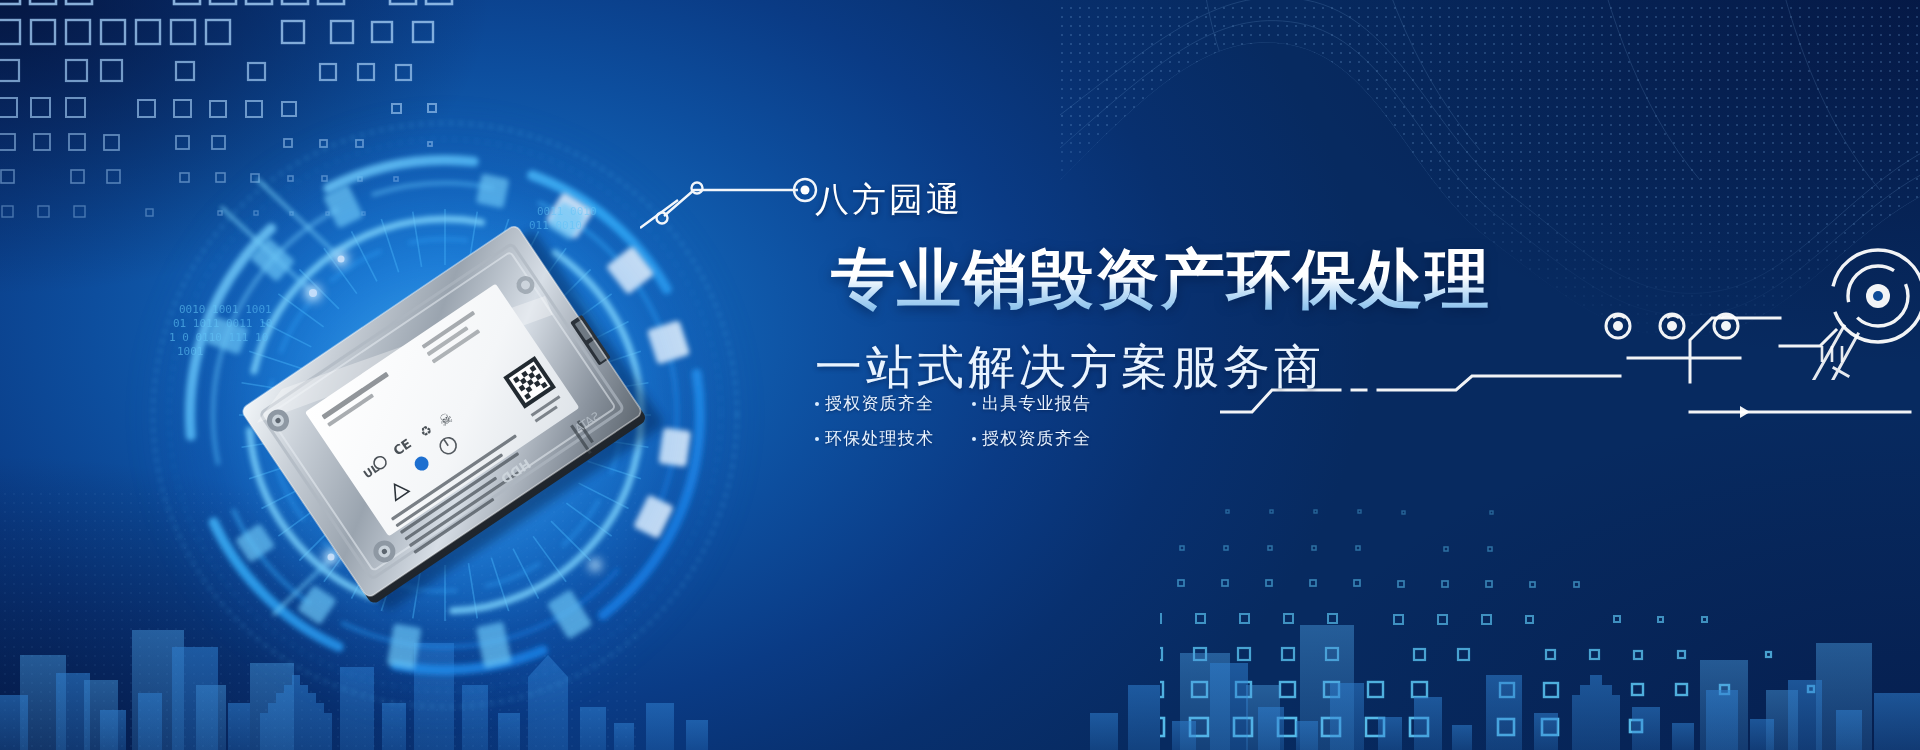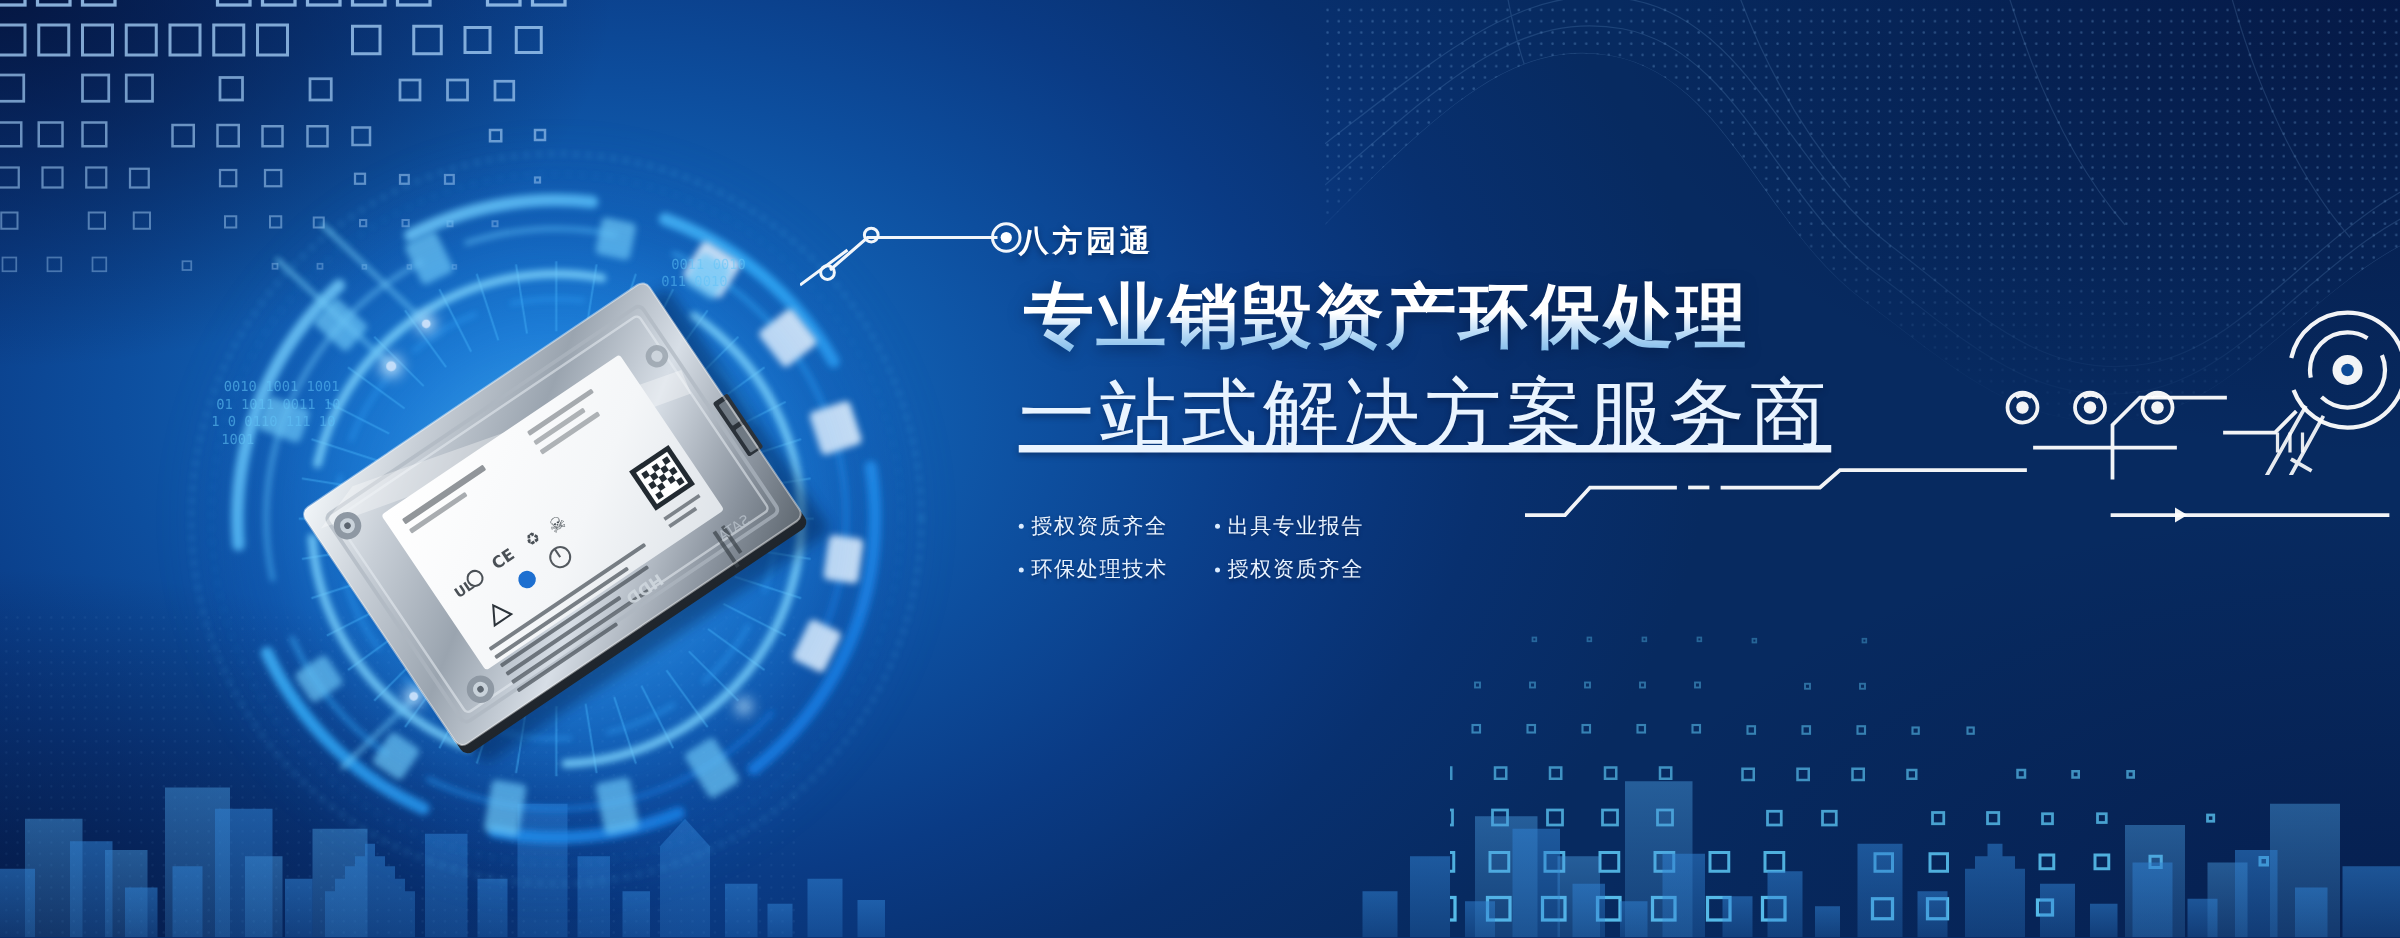--- a/index.html
+++ b/index.html
@@ -68,54 +68,52 @@
   .circuit-r { position: absolute; right: 0; top: 150px; width: 700px; height: 320px; }
   .circuit-l { position: absolute; left: 640px; top: 160px; width: 200px; height: 80px; }
 
   
   .copy {
     position: absolute;
     left: 815px; top: 182px;
     width: 820px;
   }
   .eyebrow {
-    font-size: 24px;
-    font-weight: 700;
+    font-size: 34px;
+    font-weight: 400;
     letter-spacing: 3px;
     color: #ffffff;
     text-shadow: 0 2px 5px rgba(2,22,60,.55);
     margin: 0 0 14px 0;
     line-height: 1;
   }
   .headline {
-    font-size: 56px;
+    font-size: 64px;
     font-weight: 700;
     letter-spacing: 2px;
     line-height: 1.04;
-    margin: 4px;
+    margin: 16px;
     background: linear-gradient(180deg, #ffffff 0%, #ffffff 46%, #bcdcf7 72%, #7fbbea 100%);
     -webkit-background-clip: text;
     background-clip: text;
     color: transparent;
     -webkit-text-fill-color: transparent;
     filter: drop-shadow(0 3px 6px rgba(2,20,58,.55));
     display: inline-block;
   }
   .subhead {
-    font-size: 61px;
+    font-size: 47px;
     font-weight: 400;
     letter-spacing: 4px;
     line-height: 1.1;
     margin: 12px 0 0 0;
     color: #e9f4ff;
     text-shadow: 0 2px 5px rgba(2,20,58,.45);
-    text-decoration: underline;
   }
   .features {
-    margin-top: 44px;
     display: grid;
     grid-template-columns: 135px auto;
     gap: 12px 22px;
     width: 320px;
   }
   .feature {
     display: flex;
     align-items: center;
     gap: 6px;
     color: #eaf4ff;

